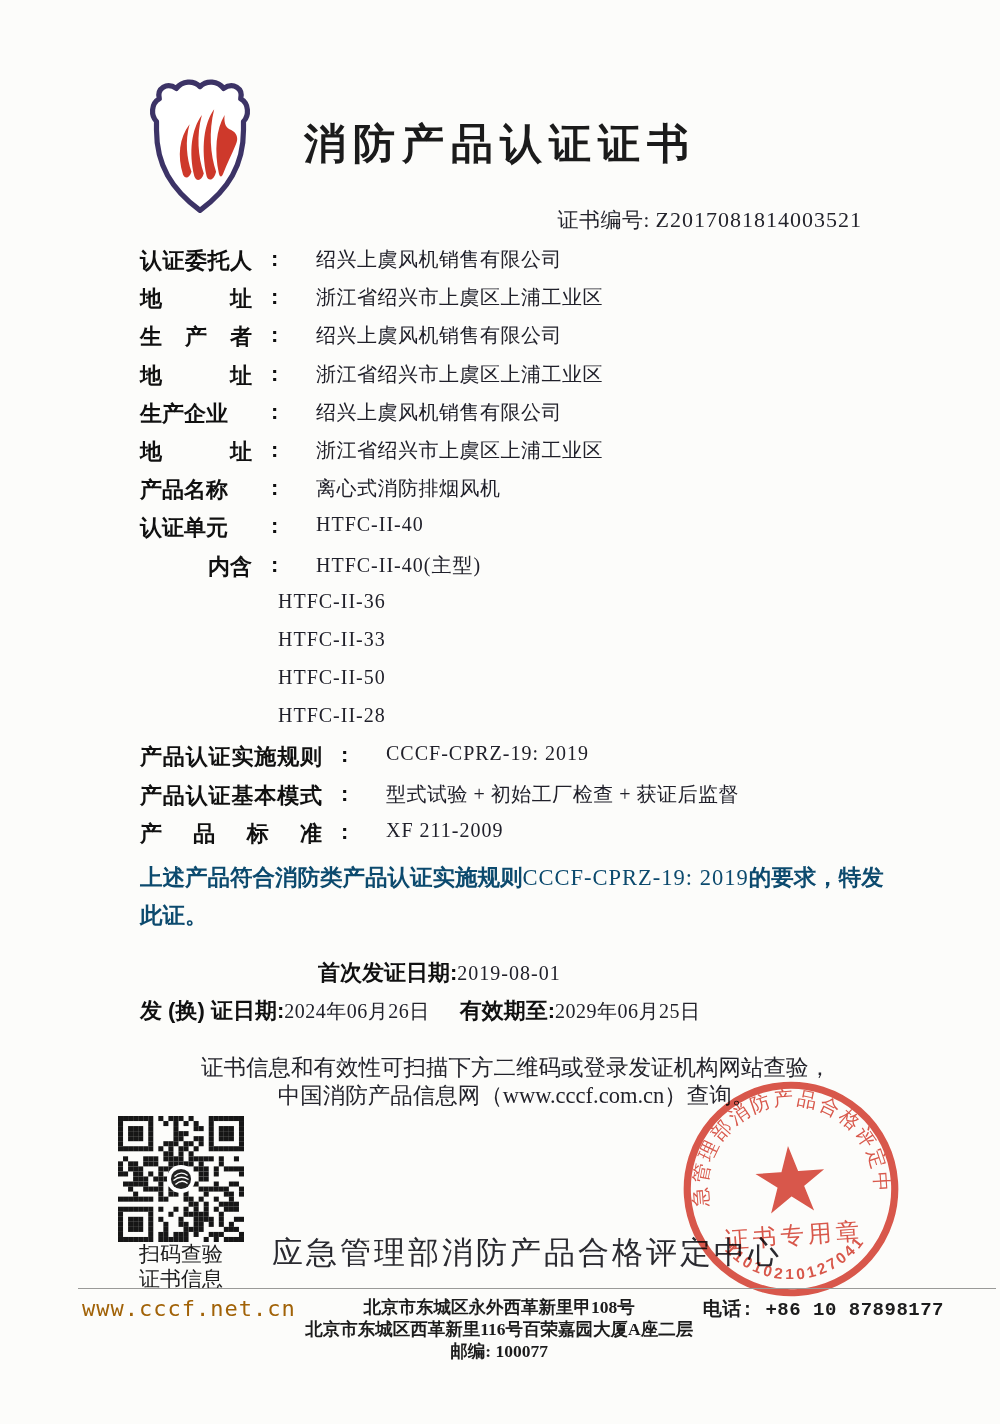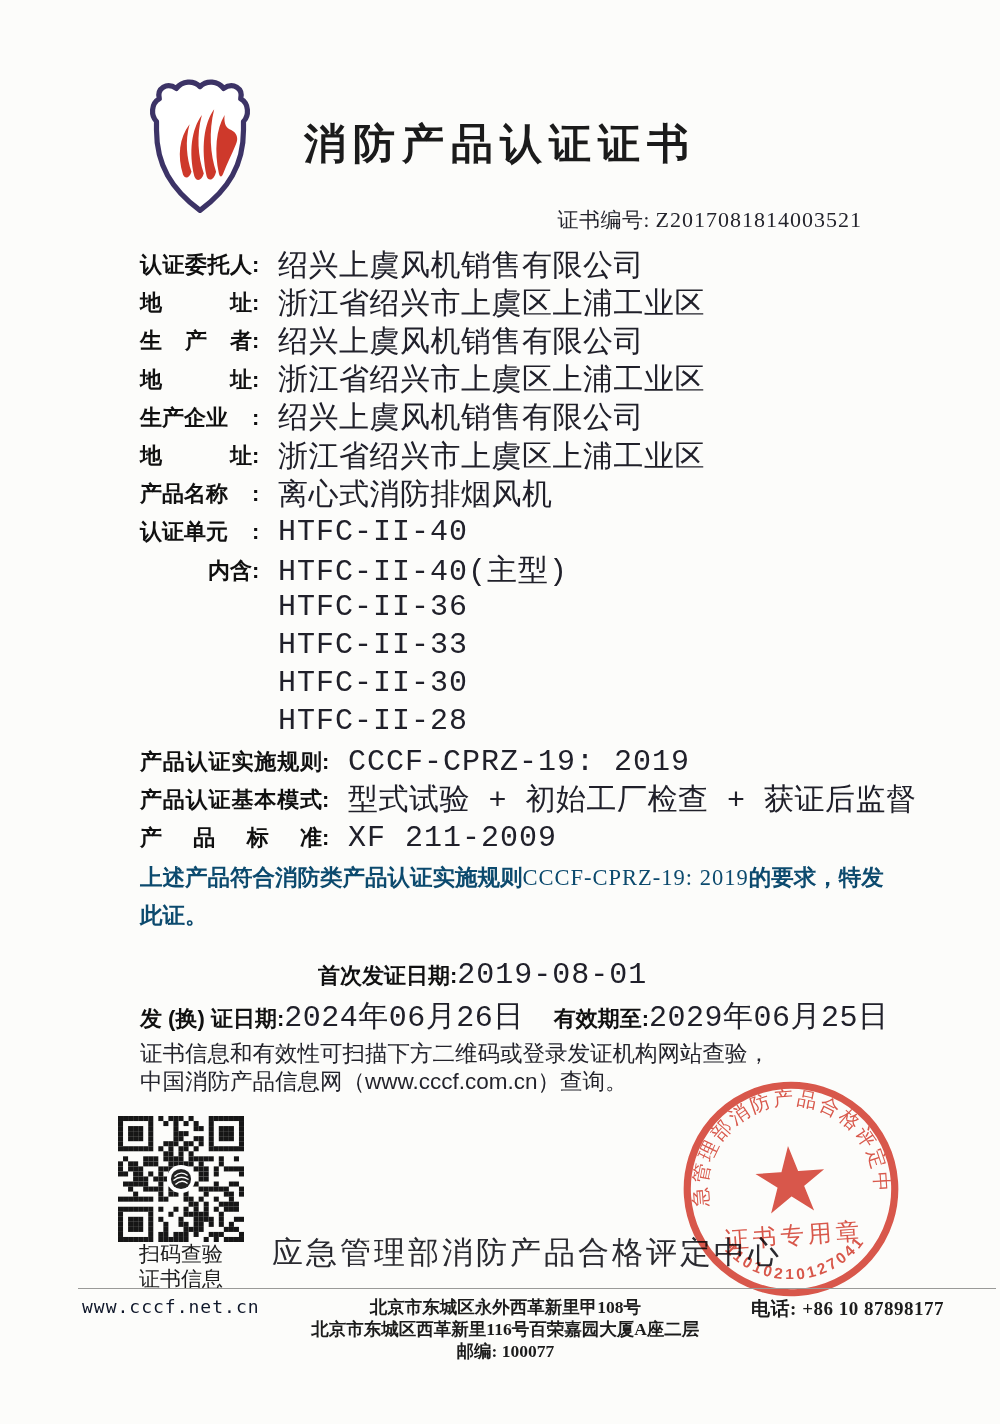--- a/index.html
+++ b/index.html
@@ -23,48 +23,48 @@
   }
   .cert-no{
     position:absolute;top:206px;right:138px;
     font-size:21px;color:#23232b;
     font-family:"Liberation Serif","DejaVu Serif",serif;
     letter-spacing:.5px;
   }
   .cert-no .num{font-size:22px;letter-spacing:1px;}
   
   .fields{position:absolute;left:140px;top:246px;width:752px;}
-  .row{display:flex;align-items:center;height:38.2px;}
+  .row{display:flex;align-items:flex-start;height:38.2px;gap:19px;}
   .lbl{
     display:inline-block;width:112px;flex:0 0 112px;
     font-weight:bold;font-size:22px;color:#101010;
     text-align:justify;text-align-last:justify;
   }
   .lbl.c{text-align:left;text-align-last:auto;}
   .lbl.r{text-align:right;text-align-last:auto;}
   .lbl.wide{width:182px;flex:0 0 182px;}
   .colon{display:inline-block;width:26px;flex:0 0 26px;font-weight:bold;font-size:22px;color:#101010;}
   .val{
-    font-family:Liberation Mono, monospace;
-    font-size:30px;color:#20202a;letter-spacing:.5px;white-space:nowrap;
+    font-family:Liberation Serif, serif;
+    font-size:20px;color:#20202a;letter-spacing:.5px;white-space:nowrap;
   }
   .val.latin{letter-spacing:1px;}
   .model-line{padding-left:138px;height:38.2px;display:flex;align-items:flex-start;}
   .statement{
     margin-top:2px;width:750px;
     font-weight:bold;font-size:22.5px;line-height:38px;color:#0c4a6e;
   }
   .statement .latin{font-family:"Liberation Serif","DejaVu Serif",serif;font-weight:normal;letter-spacing:1px;}
   .date-row{display:flex;align-items:baseline;height:38.2px;}
   .date-row.first{padding-left:178px;}
   .dlbl{font-weight:bold;font-size:22px;color:#101010;}
   .date-row .gap{display:inline-block;width:30px;}
   .verify-note{
-    margin-top:6px;text-align:left;
-    font-family:Liberation Sans, sans-serif;
+    margin-top:20px;text-align:center;
+    font-family:Liberation Serif, serif;
     font-size:22.5px;line-height:28.5px;color:#23232b;
   }
   
   .qr-block{position:absolute;left:118px;top:1116px;width:126px;text-align:center;}
   .qr-code{width:126px;height:126px;display:block;}
   .qr-caption{font-size:21px;line-height:25px;color:#1c1c1c;margin-top:0;
     font-family:"Liberation Serif","DejaVu Serif",serif;}
   
   .issuer-name{
     position:absolute;left:272px;top:1232px;
@@ -73,27 +73,27 @@
   }
   .seal{
     position:absolute;left:678px;top:1076px;width:226px;height:226px;
     mix-blend-mode:multiply;opacity:.92;transform:rotate(-4deg);
   }
   
   .footer{position:absolute;left:0;right:0;top:1288px;}
   .footer-divider{border:0;border-top:1.5px solid #9a9a98;margin:0 4px 0 78px;}
   .footer-grid{display:flex;align-items:flex-start;padding:7px 56px 0 82px;}
   .footer-website{
-    font-family:"DejaVu Sans Mono",monospace;font-size:18px;color:#0f172a;letter-spacing:1px;white-space:nowrap;
+    font-family:"DejaVu Sans Mono",monospace;font-size:22px;color:#a16207;letter-spacing:1px;white-space:nowrap;
   }
   .footer-center{flex:1;text-align:center;
     font-family:"Liberation Serif","DejaVu Serif",serif;
     font-size:17.5px;line-height:22px;color:#1c1c1c;font-weight:bold;}
   .footer-phone{
-    font-family:Liberation Serif, serif;
+    font-family:Liberation Mono, monospace;
     font-size:19px;color:#1c1c1c;white-space:nowrap;font-weight:bold;letter-spacing:.5px;
   }
 </style>
 </head>
 <body>
 
 <div class="page">
 
   <svg class="logo" viewBox="0 0 110 150" aria-hidden="true">
     <path d="M55 10 C48 3 36 4 30 12 C20 5 9 12 12 23 C3 28 3 41 9 47 L9 56 C9 93 25 119 55 141 C85 119 101 93 101 56 L101 47 C107 41 107 28 98 23 C101 12 90 5 80 12 C74 4 62 3 55 10 Z" fill="#ffffff" stroke="#3c3366" stroke-width="5.5" stroke-linejoin="round"></path>
@@ -157,21 +157,21 @@
         <span class="colon">:</span>
         <span class="val latin">HTFC-II-40(主型)</span>
     </div>
     <div class="model-line">
       <span class="val latin">HTFC-II-36</span>
     </div>
     <div class="model-line">
       <span class="val latin">HTFC-II-33</span>
     </div>
     <div class="model-line">
-      <span class="val latin">HTFC-II-30</span>
+      <span class="val latin">HTFC-II-50</span>
     </div>
     <div class="model-line">
       <span class="val latin">HTFC-II-28</span>
     </div>
 
     <div class="row">
       <span class="lbl wide">产品认证实施规则</span>
         <span class="colon">:</span>
         <span class="val latin">CCCF-CPRZ-19: 2019</span>
     </div>

